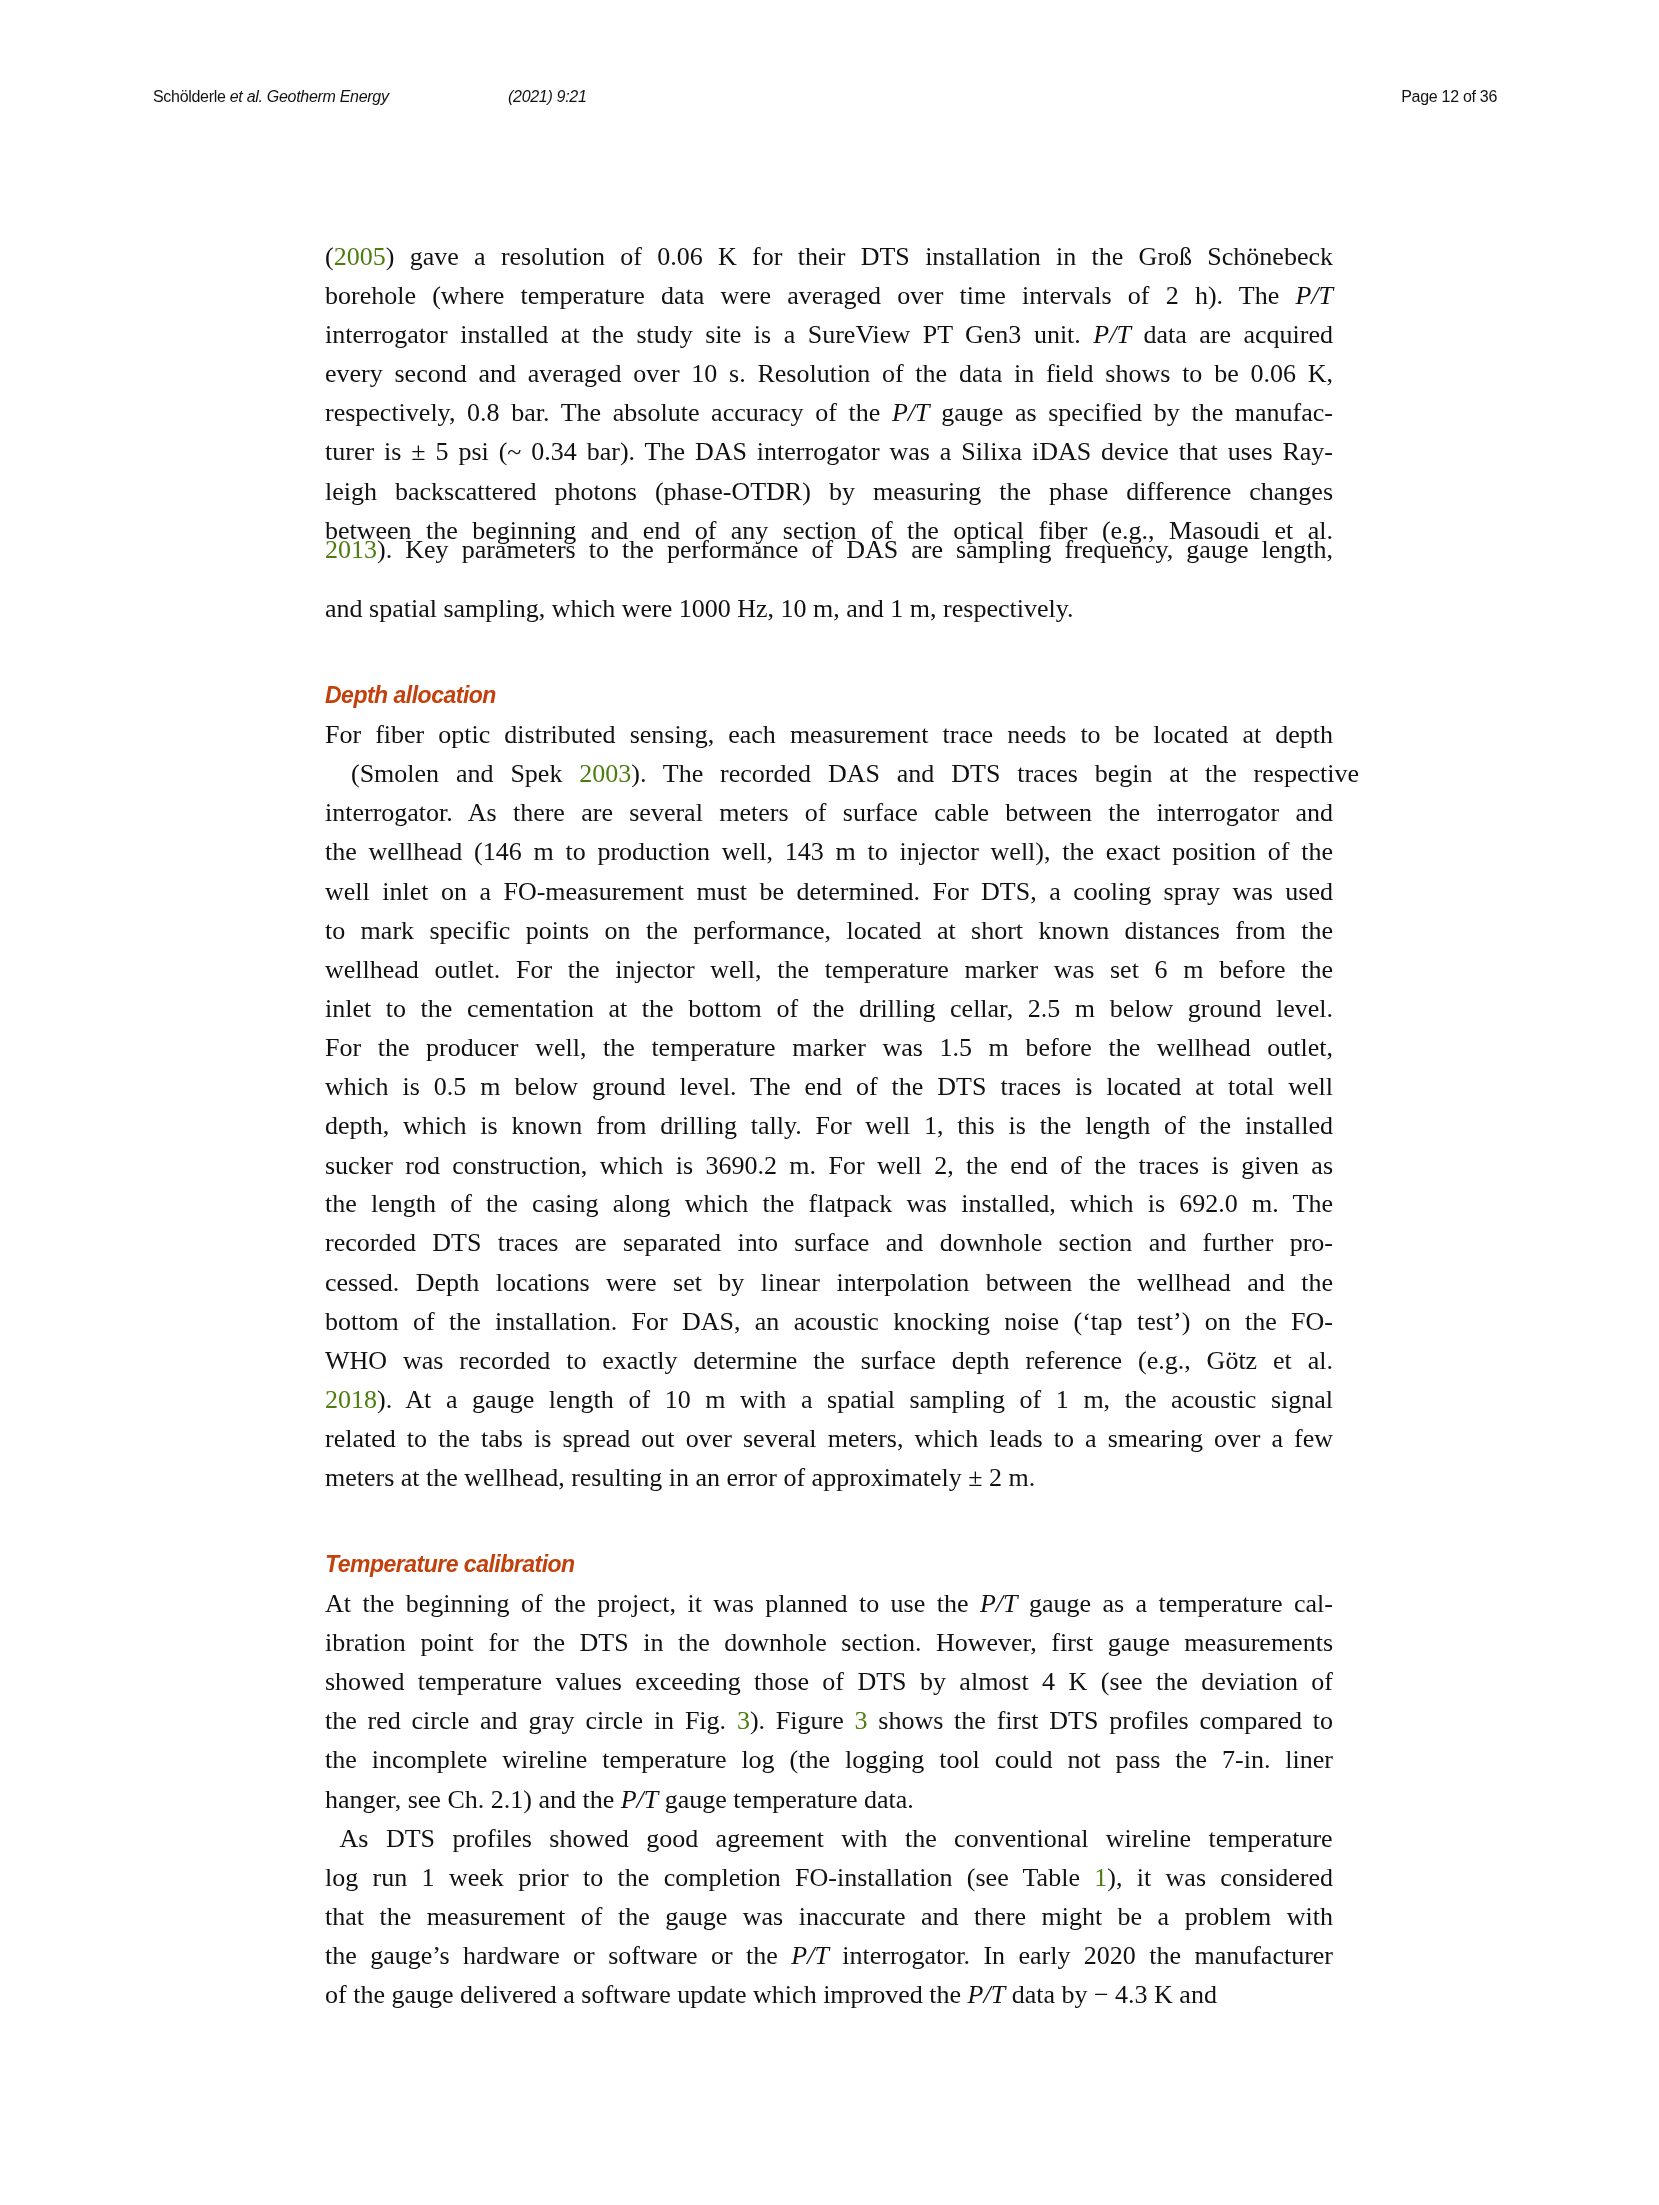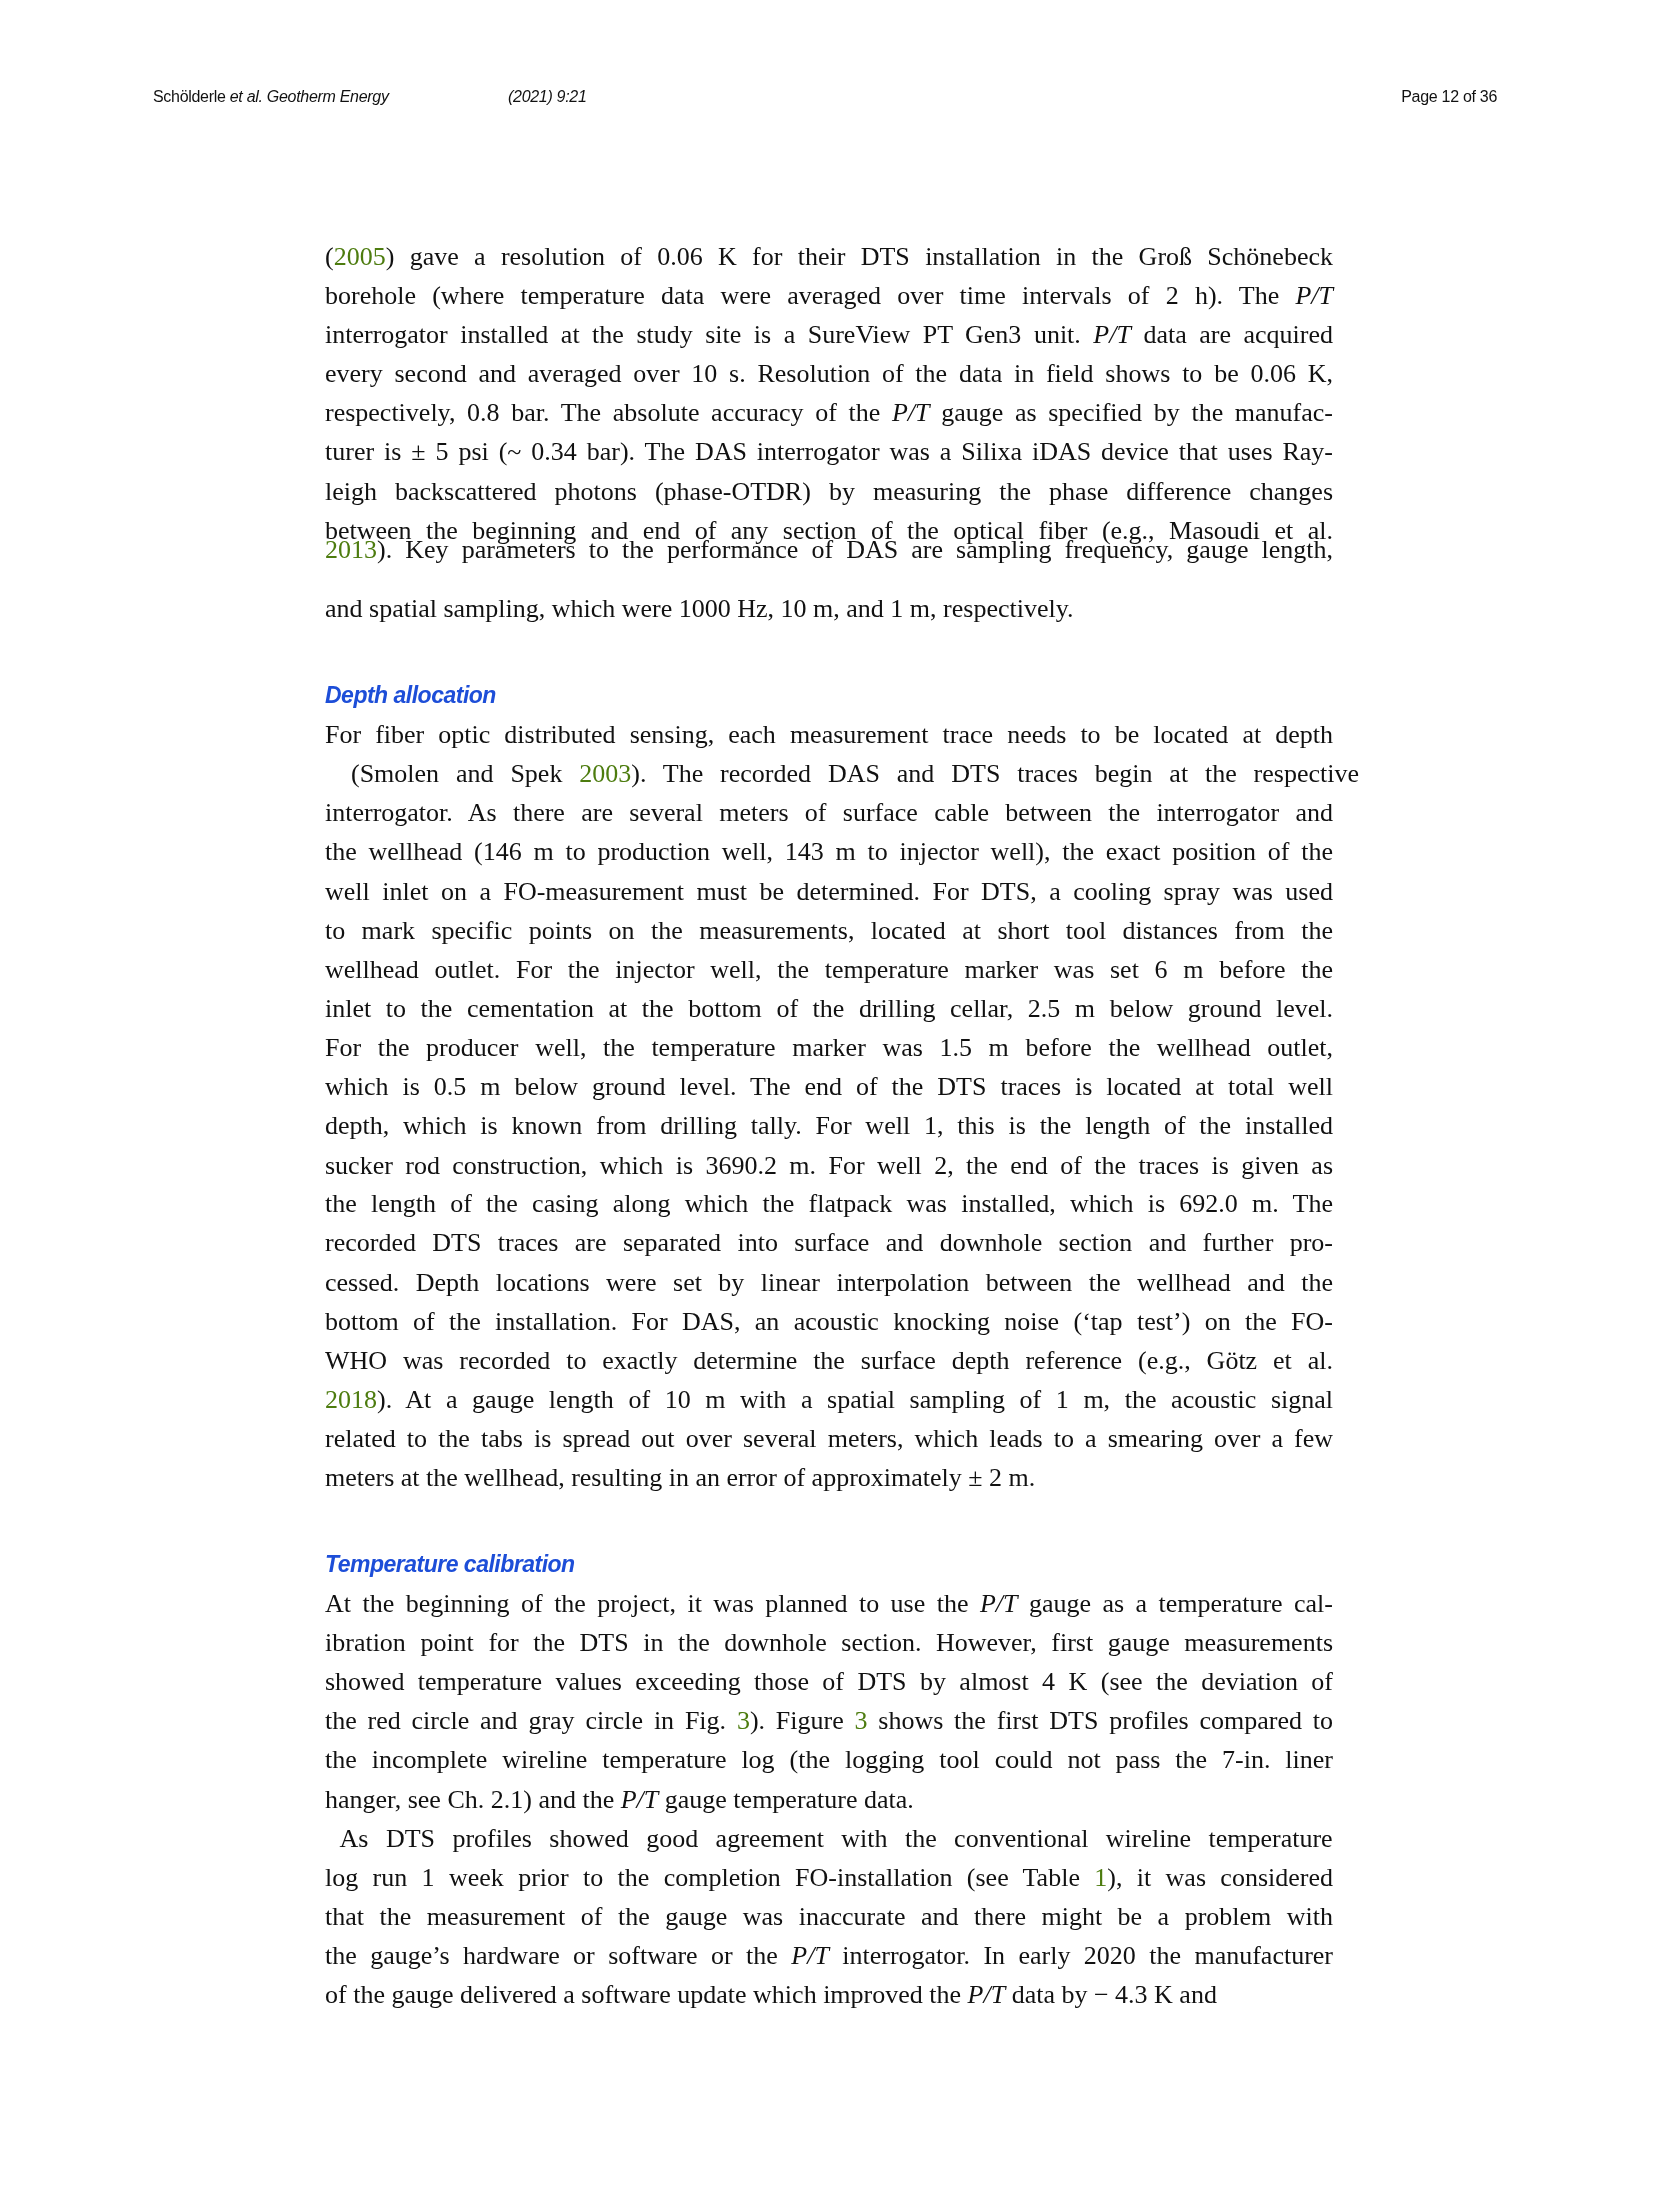--- a/index.html
+++ b/index.html
@@ -8,21 +8,21 @@
   .hdr-left { left: 153px; }
   .hdr-year { left: 508px; font-style: italic; }
   .hdr-right { right: 163px; }
   .it { font-style: italic; }
   .body { position: absolute; left: 325px; width: 1008px; font-family: "Liberation Serif", "DejaVu Serif", serif; font-size: 26px; color: #111; }
   .line { position: absolute; left: 0; width: 1008px; height: 39px; line-height: 39px; white-space: nowrap; text-align: justify; text-align-last: justify; }
   .line.last { text-align-last: left; }
   .line.indent { padding-left: 14.6px; width: 993px; }
   .link { color: #4d7c0f; text-decoration: none; }
   .pt { font-style: italic; }
-  .heading { position: absolute; left: 0; height: 39px; line-height: 39px; font-family: "Liberation Sans", "DejaVu Sans", sans-serif; font-weight: bold; font-style: italic; font-size: 23px; color: #1d4ed8; letter-spacing: -0.5px; }
+  .heading { position: absolute; left: 0; height: 39px; line-height: 39px; font-family: "Liberation Sans", "DejaVu Sans", sans-serif; font-weight: bold; font-style: italic; font-size: 23px; color: #c2410c; letter-spacing: -0.5px; }
 </style>
 </head>
 <body>
 
 <header>
   <div class="hdr hdr-left">
     <span>Schölderle</span>
     <span class="it">et al. Geotherm Energy</span>
   </div>
   <div class="hdr hdr-year">(2021) 9:21</div>
@@ -45,21 +45,21 @@
       </div>
     </section>
     <section>
       <h2 class="heading" style="top: 676px; margin: 0px;">Depth allocation</h2>
       <div>
         <div class="line" style="top: 715px;">For fiber optic distributed sensing, each measurement trace needs to be located at depth</div>
         <div class="line" style="top: 754px; margin-left: 26px;">(Smolen and Spek <a class="link" href="#">2003</a>). The recorded DAS and DTS traces begin at the respective</div>
         <div class="line" style="top: 793px;">interrogator. As there are several meters of surface cable between the interrogator and</div>
         <div class="line" style="top: 832px;">the wellhead (146 m to production well, 143 m to injector well), the exact position of the</div>
         <div class="line" style="top: 872px;">well inlet on a FO-measurement must be determined. For DTS, a cooling spray was used</div>
-        <div class="line" style="top: 911px;">to mark specific points on the measurements, located at short tool distances from the</div>
+        <div class="line" style="top: 911px;">to mark specific points on the performance, located at short known distances from the</div>
         <div class="line" style="top: 950px;">wellhead outlet. For the injector well, the temperature marker was set 6 m before the</div>
         <div class="line" style="top: 989px;">inlet to the cementation at the bottom of the drilling cellar, 2.5 m below ground level.</div>
         <div class="line" style="top: 1028px;">For the producer well, the temperature marker was 1.5 m before the wellhead outlet,</div>
         <div class="line" style="top: 1067px;">which is 0.5 m below ground level. The end of the DTS traces is located at total well</div>
         <div class="line" style="top: 1106px;">depth, which is known from drilling tally. For well 1, this is the length of the installed</div>
         <div class="line" style="top: 1146px;">sucker rod construction, which is 3690.2 m. For well 2, the end of the traces is given as</div>
         <div class="line" style="top: 1184px;">the length of the casing along which the flatpack was installed, which is 692.0 m. The</div>
         <div class="line" style="top: 1223px;">recorded DTS traces are separated into surface and downhole section and further pro-</div>
         <div class="line" style="top: 1263px;">cessed. Depth locations were set by linear interpolation between the wellhead and the</div>
         <div class="line" style="top: 1302px;">bottom of the installation. For DAS, an acoustic knocking noise (‘tap test’) on the FO-</div>

